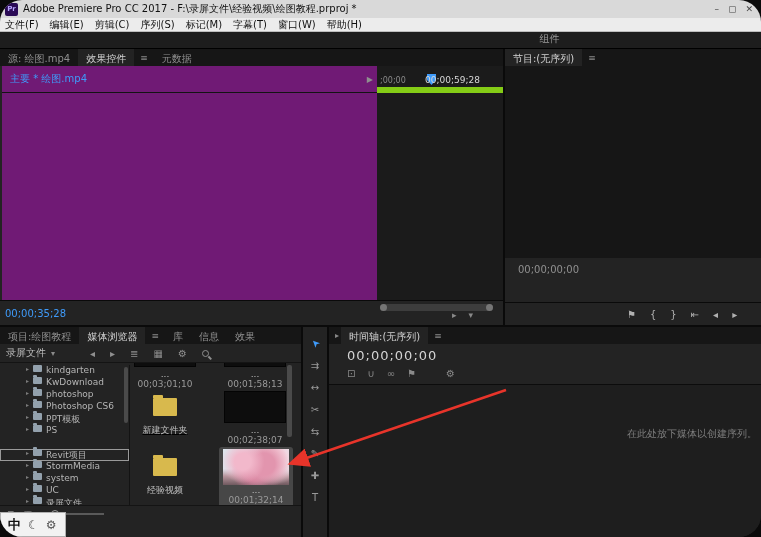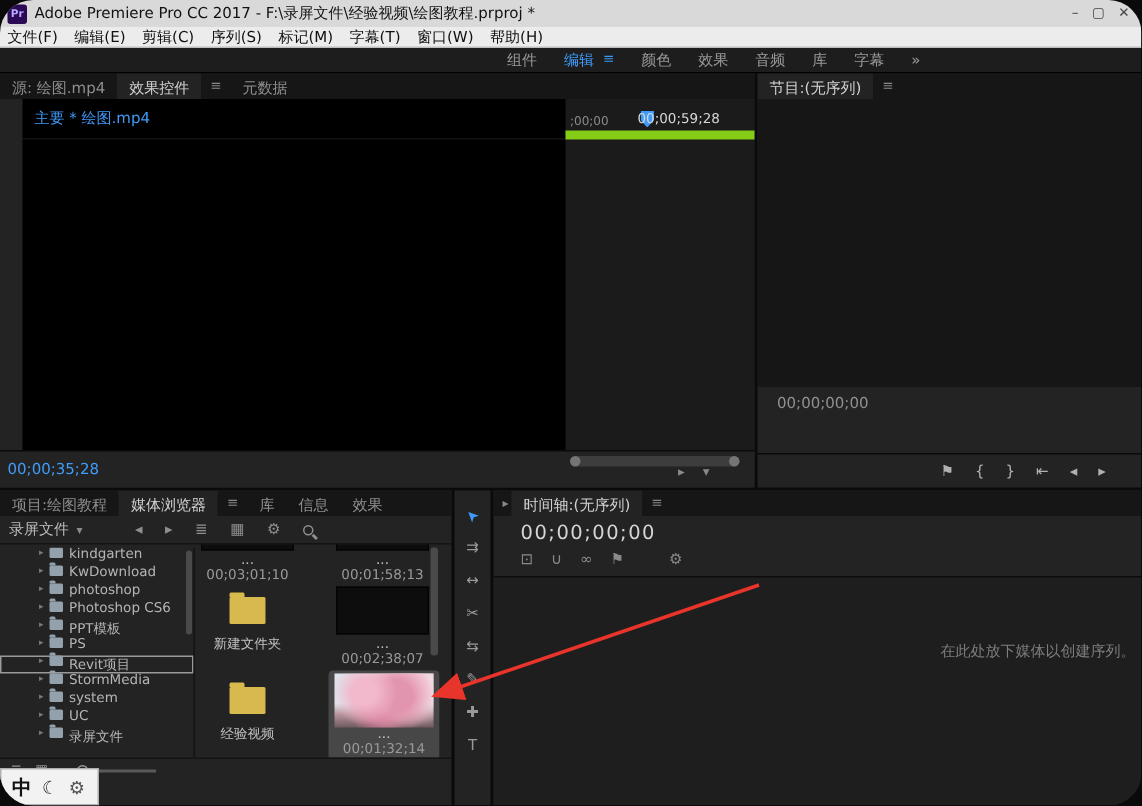--- a/index.html
+++ b/index.html
@@ -6,37 +6,37 @@
   html,body{width:761px;height:537px;background:#0a0a0a;overflow:hidden;}
   .app{position:relative;width:761px;height:537px;background:#0a0a0a;overflow:hidden;border-radius:22px;}
 
   
   .titlebar{position:absolute;left:0;top:0;width:761px;height:18px;background:#d9d9d9;display:flex;align-items:center;gap:5px;padding:0 5px;font-size:10px;color:#111;}
   .appicon{width:13px;height:13px;background:#2a0a55;color:#b9a8ff;font-size:7px;font-weight:bold;display:flex;align-items:center;justify-content:center;border-radius:2px;flex:0 0 auto;}
   .titletext{flex:1;white-space:nowrap;overflow:hidden;}
   .wctrls{display:flex;gap:9px;color:#444;font-size:9px;padding-right:3px;}
   .wctrls span{cursor:default;}
   .menubar{position:absolute;left:0;top:18px;width:761px;height:14px;background:#ececec;display:flex;gap:11px;padding:0 5px;font-size:10px;color:#111;border-bottom:1px solid #bdbdbd;}
-  .wsbar{position:absolute;left:0;top:32px;width:761px;height:17px;background:#1d1d1d;display:flex;align-items:center;gap:18px;padding-left:338px;font-size:10px;color:#9a9a9a;border-bottom:1px solid #000;}
+  .wsbar{position:absolute;left:0;top:32px;width:761px;height:17px;background:#1d1d1d;display:flex;align-items:center;gap:18px;padding-left:338px;font-size:10px;color:#9a9a9a;border-bottom:1px solid #000;flex-direction:column;}
   .ws{white-space:nowrap;}
   .ws.active{color:#3f9bfa;}
   .wsmenu{color:#3f9bfa;margin-left:-12px;font-size:9px;}
   .wsoverflow{color:#9a9a9a;}
 
   
   .panel{position:absolute;background:#232323;}
   .panel-tabs{height:17px;background:#161616;display:flex;align-items:stretch;font-size:10px;color:#8f8f8f;overflow:hidden;}
   .ptab{padding:3px 8px 0;white-space:nowrap;}
   .ptab.active{background:#232323;color:#d2d2d2;}
   .pmenu{padding:4px 6px 0;color:#8a8a8a;font-size:9px;}
   .tab-scroll{padding:4px 2px 0 6px;color:#8a8a8a;font-size:8px;}
 
   
   .panel.source{left:0;top:49px;width:503px;height:276px;}
-  .ec-left{position:absolute;left:15px;top:17px;width:376px;bottom:25px;background:#000000;border-right:1px solid #0a0a0a;}
+  .ec-left{position:absolute;left:2px;top:17px;width:376px;bottom:25px;background:#701a75;border-right:1px solid #0a0a0a;}
   .ec-head{height:27px;border-bottom:1px solid #131313;display:flex;align-items:center;padding:0 8px;color:#3f9bfa;font-size:10px;}
   .ec-toggle{position:absolute;right:4px;top:9px;color:#8f8f8f;font-size:8px;}
   .ec-right{position:absolute;left:377px;right:0;top:17px;bottom:25px;background:#1b1b1b;}
   .ec-ruler{height:27px;border-bottom:6px solid #84cc16;position:relative;font-size:8px;color:#8a8a8a;}
   .rlabel{position:absolute;left:3px;top:10px;}
   .playhead{position:absolute;left:50px;top:8px;width:9px;height:11px;background:#3f9bfa;clip-path:polygon(0 0,100% 0,100% 55%,50% 100%,0 55%);}
   .ec-endtc{position:absolute;left:48px;top:9px;color:#d8d8d8;font-size:9px;}
   .ec-footer{position:absolute;left:0;right:0;bottom:0;height:25px;border-top:1px solid #0a0a0a;background:#232323;}
   .ec-curtc{position:absolute;left:5px;bottom:6px;color:#3f9bfa;font-size:10px;}
   .ec-scroll{position:absolute;left:380px;width:113px;top:3px;height:7px;background:#3d3d3d;border-radius:4px;}
@@ -53,34 +53,34 @@
   
   .panel.project{left:0;top:327px;width:301px;height:210px;}
   .pj-toolbar{position:absolute;left:0;top:17px;right:0;height:19px;display:flex;align-items:center;padding:0 6px;gap:5px;font-size:10px;color:#bdbdbd;border-bottom:1px solid #141414;}
   .dd-caret{color:#8a8a8a;font-size:8px;}
   .tb-icons{display:flex;gap:15px;margin-left:30px;color:#8f8f8f;font-size:10px;align-items:center;}
   .loupe{width:7px;height:7px;border:1.4px solid #8f8f8f;border-radius:50%;position:relative;display:inline-block;}
   .loupe::after{content:"";position:absolute;left:5px;top:6px;width:4px;height:1.5px;background:#8f8f8f;transform:rotate(45deg);}
   .pj-body{position:absolute;top:36px;left:0;right:0;bottom:32px;}
   .tree{position:absolute;left:0;top:2px;width:130px;bottom:0;border-right:1px solid #131313;overflow:hidden;}
   .trow{height:12px;display:flex;align-items:flex-start;gap:4px;padding-left:26px;font-size:9px;color:#b5b5b5;white-space:nowrap;}
-  .trow.focused{outline:1px solid #9a9a9a;outline-offset:-1px;}
+  .trow.focused{outline:1px solid #9a9a9a;outline-offset:-1px;margin-top:12px;}
   .chev{color:#7a7a7a;font-size:6px;flex:0 0 auto;}
   .fico{width:9px;height:7px;background:#93a1ad;border-radius:1px;position:relative;flex:0 0 auto;}
   .fico::before{content:"";position:absolute;top:-2px;left:0;width:4px;height:2px;background:#93a1ad;border-radius:1px 1px 0 0;}
   .tree-scroll{position:absolute;left:124px;top:2px;width:4px;height:56px;background:#4a4a4a;border-radius:2px;}
   .grid{position:absolute;left:131px;right:8px;top:0;bottom:0;overflow:hidden;}
   .grid-scroll{position:absolute;right:1px;top:2px;width:5px;height:72px;background:#4a4a4a;border-radius:2px;}
   .cell{position:absolute;width:64px;}
   .tsp{height:36px;display:flex;align-items:center;justify-content:center;}
   .c-name{height:10px;line-height:10px;text-align:center;font-size:9px;color:#c0c0c0;overflow:hidden;}
   .c-dur{height:10px;line-height:10px;text-align:center;font-size:9px;color:#9a9a9a;}
   .cell.c1{left:2px;top:-30px;}
   .cell.c2{left:92px;top:-30px;}
-  .cell.c3{left:2px;top:26px;}
+  .cell.c3{left:2px;top:26px;text-decoration:underline;}
   .cell.c4{left:92px;top:26px;}
   .cell.c5{left:2px;top:86px;}
   .cell.c6{left:88px;top:84px;width:74px;height:62px;background:#474747;border-radius:3px;padding-top:2px;}
   .vthumb{width:62px;height:32px;background:#0d0d0d;border:1px solid #040404;}
   .vthumb.blossom{width:66px;height:36px;border:none;background:
     radial-gradient(circle at 30% 35%, #f2b8cb 0 16%, transparent 42%),
     radial-gradient(circle at 62% 42%, #e295ae 0 24%, transparent 55%),
     radial-gradient(circle at 78% 28%, #f6d3de 0 18%, transparent 45%),
     radial-gradient(circle at 45% 60%, #d47f9b 0 20%, transparent 50%),
     linear-gradient(#dde7ee 0 55%, #b8969e 75%, #70595f 100%);}

